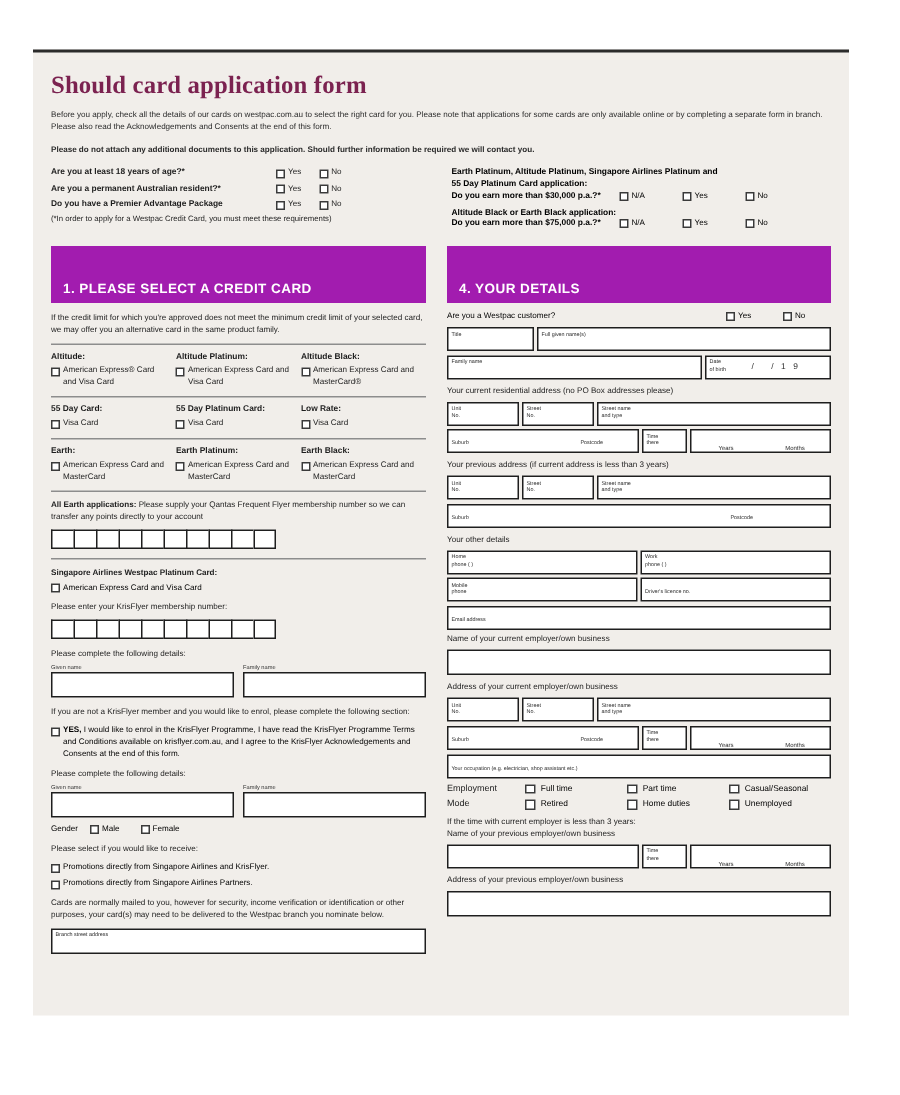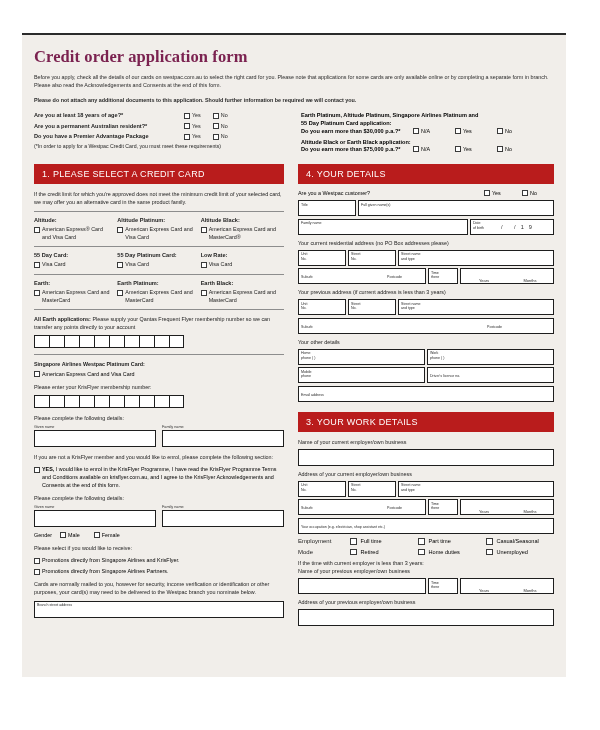--- a/index.html
+++ b/index.html
@@ -63,25 +63,25 @@
   }
   .opt { display: inline-flex; align-items: center; font-size: 5.4px; font-weight: normal; margin-right: 12px; }
   .elig-right .hdr { font-size: 5.6px; font-weight: bold; line-height: 8.4px; }
   .elig-right .qline { display: flex; align-items: center; font-size: 5.6px; font-weight: bold; }
   .elig-right .qline .qtext { flex: 0 0 112px; }
   .elig-right .grp { margin-bottom: 4px; }
   .elig-right .opt { width: 42px; margin-right: 0; }
 
   
   .sec-hd {
-    background: #b91c1c;
+    background: #a21caf;
     color: #ffffff;
     font-size: 9px;
-    font-weight: normal;
-    padding: 5px 8px 5px 8px;
+    font-weight: bold;
+    padding: 23px 8px 5px 8px;
     letter-spacing: .3px;
     margin-bottom: 6px;
   }
   .sec-sub { font-size: 5.4px; line-height: 8px; color: #222; margin-bottom: 5px;}
 
   hr.rule { border: 0; border-top: 1px solid #8d8d8d; margin: 5px 0 5px 0; }
 
   
   .cardgrid { display: flex; }
   .cardcell { width: 33.33%; padding-right: 4px; box-sizing: border-box; }
@@ -157,21 +157,21 @@
   .emp-row .elab { flex: 0 0 52px; font-size: 6px; color:#1d1d1d; }
   .emp-row .eopt { flex: 0 0 68px; display: flex; align-items: center; font-size: 5.6px; }
   .emp-row .eopt .cbx { width: 6.5px; height: 6.5px; margin-right: 4px; }
 </style>
 </head>
 <body>
 
 <div class="page">
   <div class="pad">
 
-    <h1 class="title">Credit order application form</h1>
+    <h1 class="title">Should card application form</h1>
     <p class="intro">Before you apply, check all the details of our cards on westpac.com.au to select the right card for you. Please note that applications for some cards are only available online or by completing a separate form in branch. Please also read the Acknowledgements and Consents at the end of this form.</p>
     <p class="intro bold">Please do not attach any additional documents to this application. Should further information be required we will contact you.</p>
 
     <div class="elig">
       <div class="elig-left">
 
         <div class="qrow">
           <span class="qtext">Are you at least 18 years of age?*</span>
           <span class="opt">
               <span class="cbx"></span>
@@ -556,21 +556,20 @@
             <span class="l" style="top:6px;">Driver's licence no.</span>
           </div>
         </div>
 
         <div class="frow">
           <div class="f" style="flex:1;">
             <span class="l" style="top:6px;">Email address</span>
           </div>
         </div>
 
-        <div class="sec-hd" style="margin-top:10px;">3. YOUR WORK DETAILS</div>
 
         <div class="t mb3">Name of your current employer/own business</div>
         <div class="frow">
           <div class="f" style="flex:1;height:17px;"></div>
         </div>
 
         <div class="t mt4 mb3">Address of your current employer/own business</div>
 
         <div class="frow">
           <div class="f" style="width:48px;">

